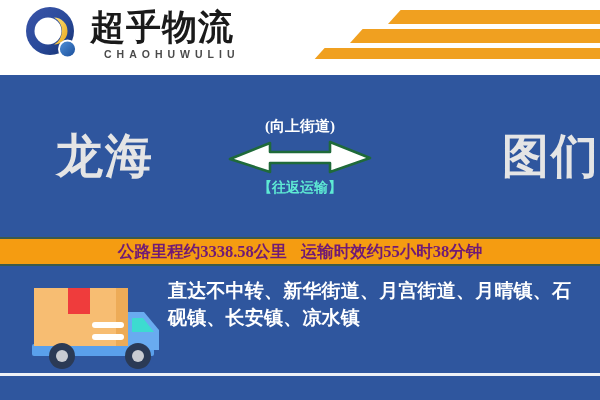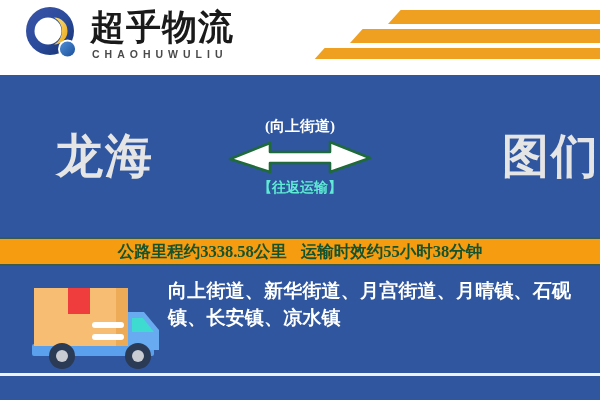--- a/index.html
+++ b/index.html
@@ -56,21 +56,21 @@
     line-height: 1.04;
     white-space: nowrap;
   }
   .brand-en {
     font-family: "Liberation Sans", sans-serif;
     font-size: 10.5px;
     font-weight: bold;
     color: #4a4a4a;
     letter-spacing: 5.0px;
     margin-top: 2px;
-    margin-left: 2px;
+    margin-left: 14px;
     white-space: nowrap;
   }
 
   .stripes {
     position: absolute;
     right: 0;
     top: 8px;
     width: 310px;
     height: 60px;
   }
@@ -155,21 +155,21 @@
     border-bottom: 2px solid #3c5a4a;
     box-sizing: border-box;
     display: flex;
     align-items: center;
     justify-content: center;
   }
   .info-text {
     font-family: "Liberation Serif", "DejaVu Serif", serif;
     font-size: 16.5px;
     font-weight: bold;
-    color: #14532d;
+    color: #701a75;
     white-space: nowrap;
     letter-spacing: 0px;
     text-align: center;
   }
   .info-gap { display: inline-block; width: 14px; }
 
   
   .bottom-panel {
     position: absolute;
     left: 0; top: 266px;
@@ -296,19 +296,19 @@
         <rect x="64" y="44" width="32" height="6" rx="3" fill="#ffffff"></rect>
         <rect x="64" y="56" width="32" height="6" rx="3" fill="#ffffff"></rect>
 
         <circle cx="34" cy="78" r="13" fill="#2b3a55"></circle>
         <circle cx="34" cy="78" r="6" fill="#c9ccd2"></circle>
         <circle cx="110" cy="78" r="13" fill="#2b3a55"></circle>
         <circle cx="110" cy="78" r="6" fill="#c9ccd2"></circle>
       </svg>
     </div>
 
-    <div class="areas-text">向上街道、新华街道、月宫街道、月晴镇、石砚镇、长安镇、凉水镇</div>
+    <div class="areas-text">直达不中转、新华街道、月宫街道、月晴镇、石砚镇、长安镇、凉水镇</div>
 
   </div>
 
   <div class="bottom-divider"></div>
 
 </div>
 
 </body></html>

